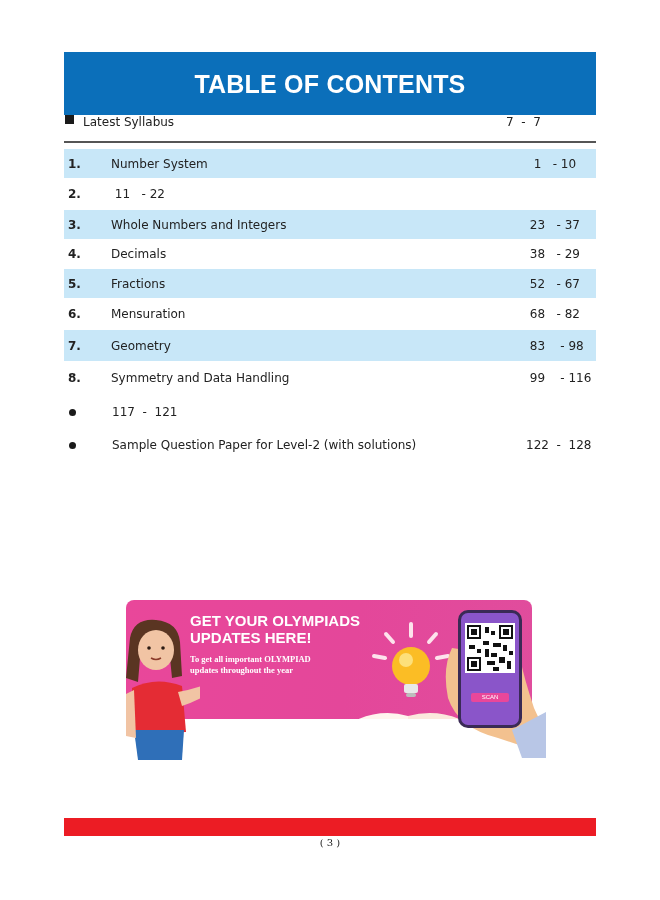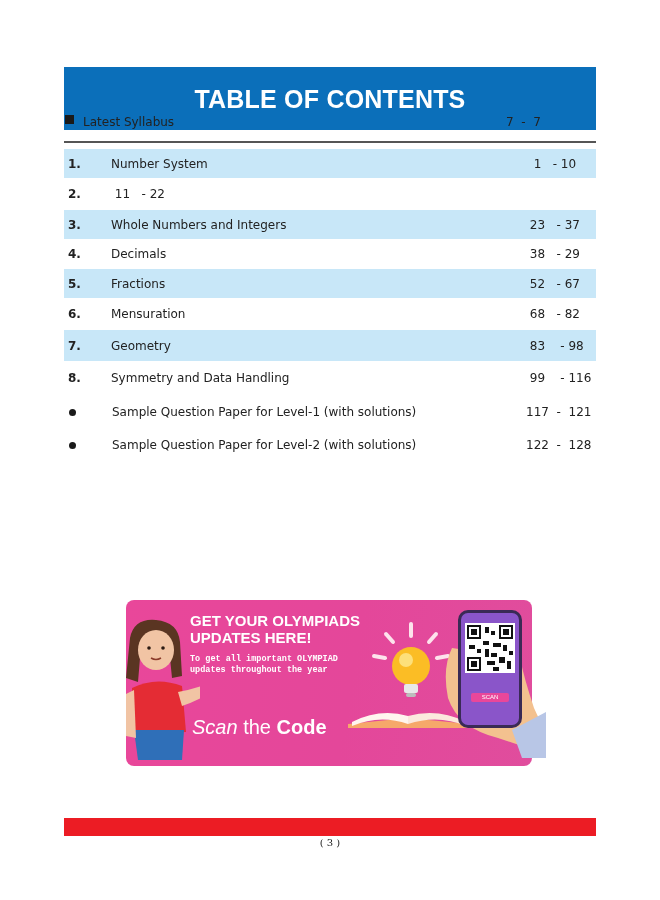--- a/index.html
+++ b/index.html
@@ -1,39 +1,39 @@
 <!DOCTYPE html>
 <html><head>
 <meta charset="utf-8">
 <style>
   html, body { margin: 0; padding: 0; background: #ffffff; }
   body { width: 660px; height: 900px; position: relative; overflow: hidden; font-family: "DejaVu Sans", sans-serif; color: #222; }
 
-  .title-bar { position: absolute; left: 64px; top: 52px; width: 532px; height: 63px; background: #0b6fba; display: flex; align-items: center; justify-content: center; margin-top: 15px; }
+  .title-bar { position: absolute; left: 64px; top: 52px; width: 532px; height: 63px; background: #0b6fba; display: flex; align-items: center; justify-content: center; }
   .title-bar h1 { margin: 0; color: #fff; font-family: "Liberation Sans", sans-serif; font-weight: bold; font-size: 25px; letter-spacing: 0.2px; padding-top: 2px; }
 
   .syllabus-row { position: absolute; left: 64px; top: 115px; width: 532px; height: 26px; display: flex; align-items: flex-start; font-size: 12px; }
   .syllabus-row .sq { width: 9px; height: 9px; background: #1a1a1a; margin-left: 1px; margin-right: 9px; }
   .syllabus-row .label { flex: 1; }
   .syllabus-row .pages { width: 90px; text-align: left; padding-left: 4px; }
   .rule { position: absolute; left: 64px; top: 141px; width: 532px; height: 2px; background: #555; }
 
   .toc-list { position: absolute; left: 64px; top: 149px; width: 532px; }
   .toc-row { display: flex; align-items: center; font-size: 12px; color: #222; }
   .toc-row.shaded { background: #c8e7f8; }
   .toc-row .num { width: 43px; padding-left: 4px; font-weight: bold; }
   .toc-row .bullet { width: 43px; padding-left: 5px; }
   .toc-row .bullet span { display: inline-block; width: 7px; height: 7px; border-radius: 50%; background: #1a1a1a; }
   .toc-row .label { flex: 1; }
   .toc-row .pages { width: 70px; text-align: left; white-space: pre; }
 
   .banner-wrap { position: absolute; left: 120px; top: 598px; width: 426px; height: 162px; }
-  .banner { position: absolute; left: 6px; top: 2px; width: 406px; height: 166px; border-radius: 8px; background: linear-gradient(100deg, #e9479a 0%, #e4479a 55%, #e04d9d 100%); overflow: hidden; }
+  .banner { position: absolute; left: 6px; top: 2px; width: 406px; height: 119px; border-radius: 8px; background: linear-gradient(100deg, #e9479a 0%, #e4479a 55%, #e04d9d 100%); overflow: hidden; }
   .banner .headline { position: absolute; left: 64px; top: 12px; color: #fff; font-family: "Liberation Sans", sans-serif; font-weight: bold; font-size: 15px; line-height: 17px; }
-  .banner .sub { position: absolute; left: 64px; top: 54px; color: #fff; font-family: Liberation Mono, monospace; font-weight: bold; font-size: 8.5px; line-height: 11px; }
+  .banner .sub { position: absolute; left: 64px; top: 54px; color: #fff; font-family: Liberation Serif, serif; font-weight: bold; font-size: 8.5px; line-height: 11px; }
   .banner .scan { position: absolute; left: 66px; top: 116px; color: #fff; font-family: "Liberation Sans", sans-serif; font-size: 20px; }
   .banner .scan i { font-style: italic; }
   .banner .scan b { font-weight: bold; }
 
   .girl { position: absolute; left: 0; top: 20px; width: 80px; height: 142px; }
   .bulb { position: absolute; left: 240px; top: 20px; width: 90px; height: 90px; }
   .book { position: absolute; left: 218px; top: 100px; width: 130px; height: 30px; }
   .hand { position: absolute; left: 318px; top: 40px; width: 108px; height: 120px; }
   .phone { position: absolute; left: 338px; top: 12px; width: 58px; height: 112px; background: #8a55c9; border: 3px solid #3a2a55; border-radius: 10px; }
   .qr { position: absolute; left: 4px; top: 10px; width: 50px; height: 50px; background: #fff; }
@@ -91,21 +91,20 @@
       <span class="label">Geometry</span>
       <span class="pages"> 83    - 98</span>
     </div>
     <div class="toc-row" style="height: 34px;">
       <span class="num">8.</span>
       <span class="label">Symmetry and Data Handling</span>
       <span class="pages"> 99    - 116</span>
     </div>
     <div class="toc-row" style="height: 33px;">
       <span class="bullet"><span></span></span>
-      <span class="label">Sample Question Paper for Level-1 (with solutions)</span>
       <span class="pages">117  -  121</span>
     </div>
     <div class="toc-row" style="height: 33px;">
       <span class="bullet"><span></span></span>
       <span class="label">Sample Question Paper for Level-2 (with solutions)</span>
       <span class="pages">122  -  128</span>
     </div>
   </div>
 
 <div class="banner-wrap">

